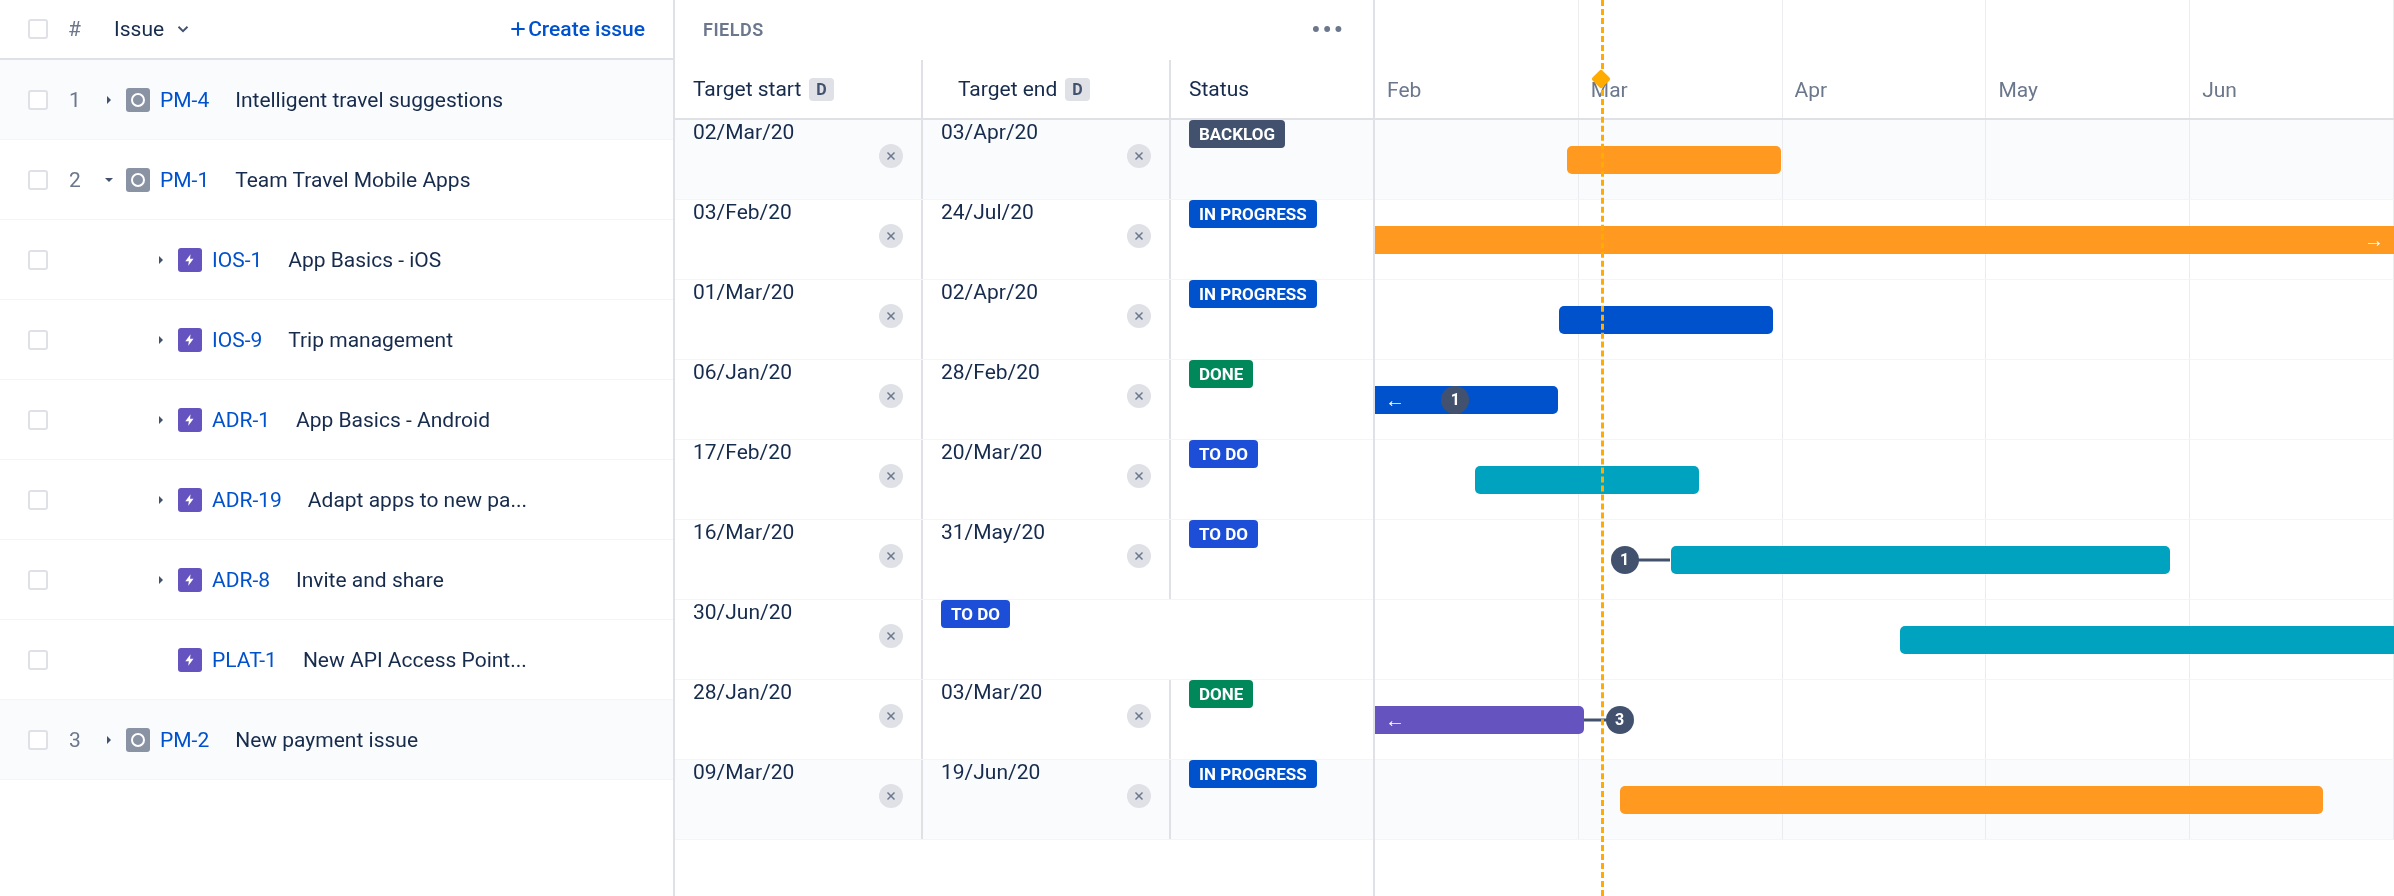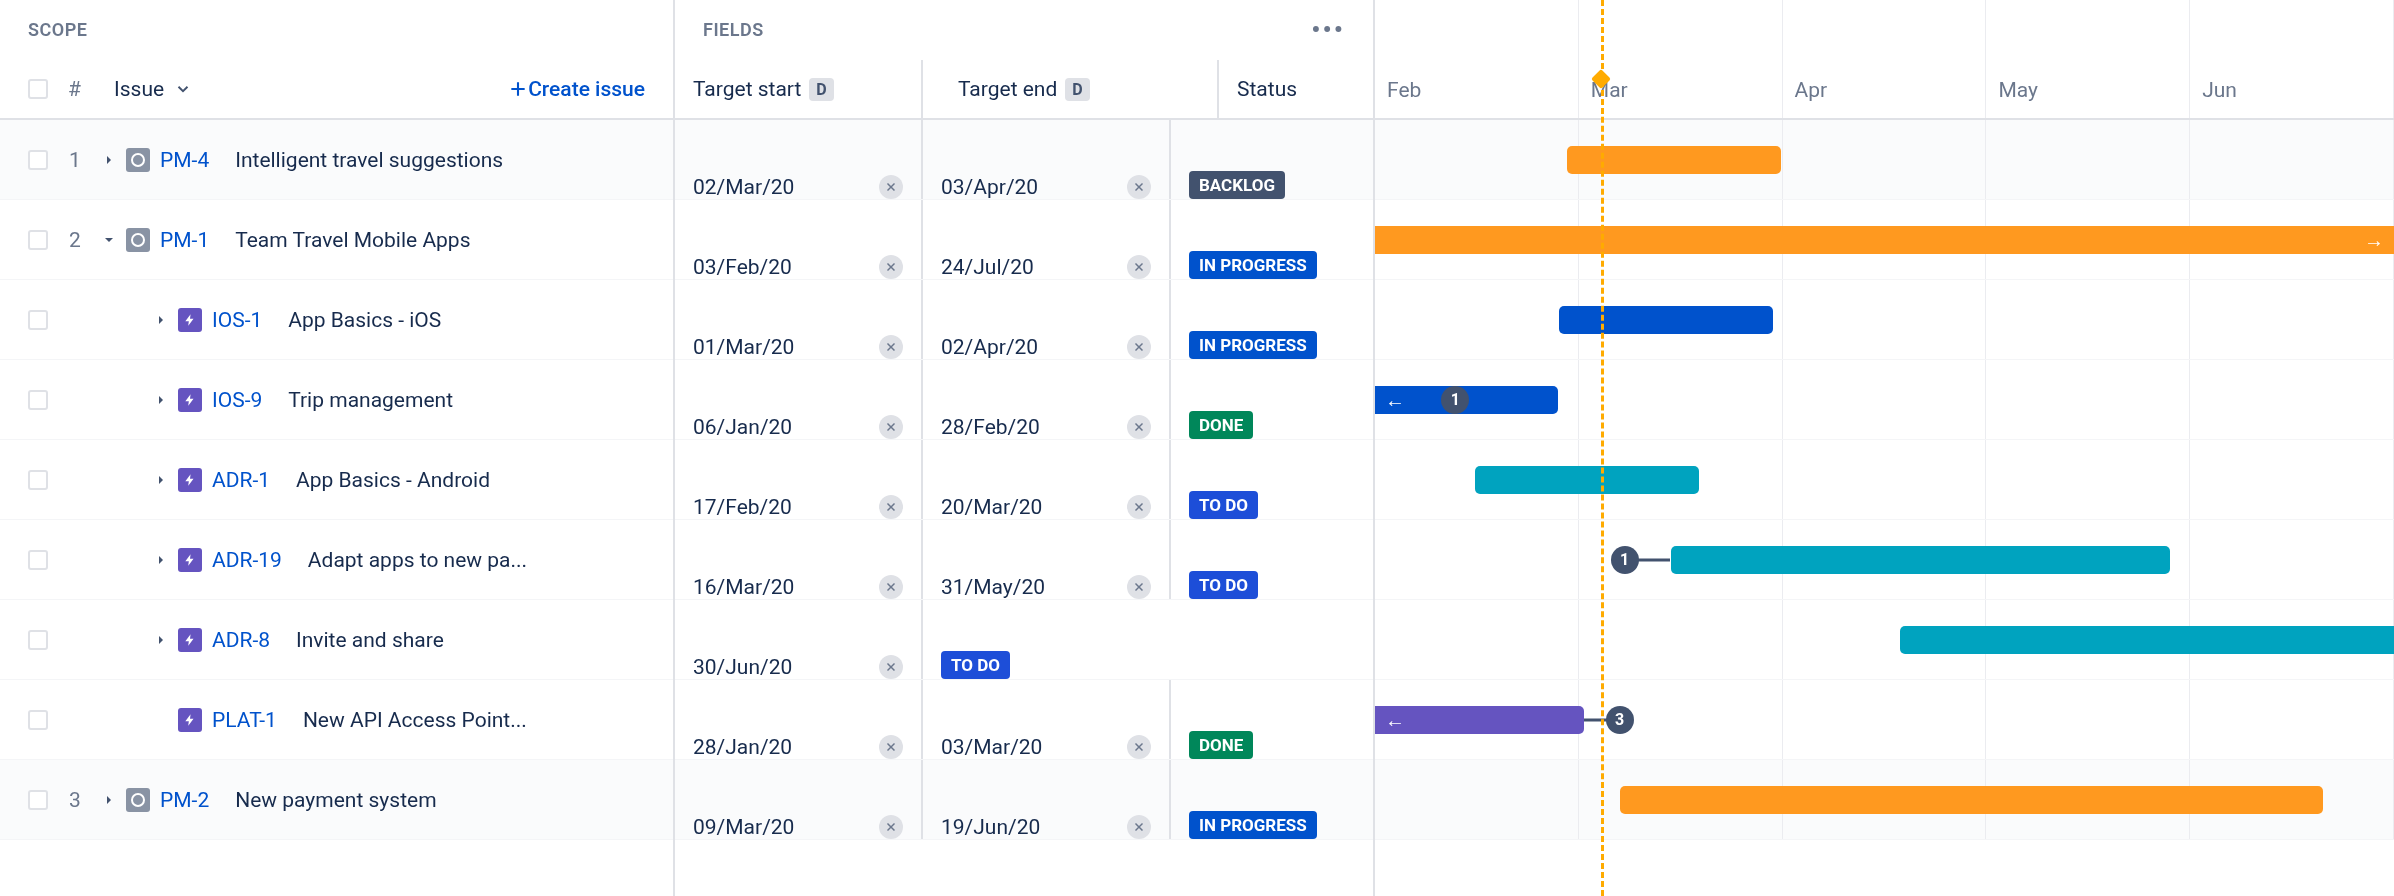--- a/index.html
+++ b/index.html
@@ -64,21 +64,21 @@
 .sh-num { width: 26px; color:#6B778C;}
 .sh-issue { margin-left: 20px; display:flex; align-items:center; gap:10px;}
 .sh-create { margin-left:auto; display:flex;align-items:center;color:#0052CC;font-weight:500;cursor:pointer;}
 .sh-create svg { width:20px; height:20px; }
 .chev { display:inline-flex; }
 .chev svg{width:18px;height:18px;}
 
 .fields-head { padding:0; }
 .fh-col { display:flex;align-items:center;padding:0 18px;height:100%;border-right:2px solid #DFE1E6;}
 .fh-col.start{width:248px;}
-.fh-col.end{width:296px;padding-left:35px;}
+.fh-col.end{width:248px;padding-left:35px;}
 .fh-col.status{border-right:none;flex:1;}
 .d-badge{background:#DFE1E6;color:#42526E;font-size:16px;font-weight:700;padding:2px 7px;border-radius:4px;margin-left:8px;}
 
 .timeline-head {
   height: 120px;
   display:flex;
   border-bottom:2px solid #DFE1E6;
   position:relative;
 }
 .timeline-head .month {
@@ -133,21 +133,21 @@
 .ikey{color:#0052CC;margin-left:10px;flex:none; white-space:nowrap;}
 .isummary{margin-left:26px;color:#172B4D;white-space:nowrap;overflow:hidden;text-overflow:ellipsis;}
 
 .indent1 .rnum{visibility:hidden;}
 .indent1 .expand{margin-left:62px;}
 .indent2 .rnum{visibility:hidden;}
 .indent2 .expand{margin-left:62px; visibility:hidden;}
 
 
 .f-cell{display:flex;align-items:center;height:100%;width:100%;}
-.fcol{display:flex;align-items:flex-end;padding:0 18px;height:100%;border-right:2px solid #DFE1E6; position:relative;}
+.fcol{display:flex;align-items:flex-start;padding:0 18px;height:100%;border-right:2px solid #DFE1E6; position:relative;flex-direction:column;}
 .fcol.start{width:248px;}
 .fcol.end{width:248px;}
 .fcol.status{border-right:none;flex:1;}
 .clear-btn{margin-left:auto;width:24px;height:24px;border-radius:50%;background:#DFE1E6;color:#6B778C;display:flex;align-items:center;justify-content:center;font-size:16px;cursor:pointer;flex:none;}
 .clear-btn svg{width:12px;height:12px;stroke:#6B778C;stroke-width:3;}
 
 .status-badge{font-size:17px;font-weight:700;padding:4px 10px;border-radius:4px;color:#fff;white-space:nowrap;}
 .status-backlog{background:#42526E;}
 .status-inprogress{background:#0052CC;}
 .status-done{background:#00875A;}
@@ -166,29 +166,20 @@
 .bar .arrow-r{position:absolute;right:10px;top:50%;transform:translateY(-50%);color:#fff;font-size:20px;}
 .dep-badge{position:absolute;top:50%;transform:translateY(-50%);width:28px;height:28px;border-radius:14px;background:#42526E;color:#fff;font-size:16px;font-weight:700;display:flex;align-items:center;justify-content:center;}
 .dep-line{position:absolute;top:50%;height:3px;background:#42526E;transform:translateY(-50%);}
 </style>
 </head>
 <body>
 
 <div class="container">
 
   <div class="scope-panel">
-    <div class="panel-header">
-      <span>Scope</span>
-      <span class="search-wrap">
-        <svg viewBox="0 0 24 24">
-            <circle cx="10" cy="10" r="7"></circle>
-            <line x1="20" y1="20" x2="15" y2="15"></line>
-          </svg>
-      </span>
-    </div>
     <div class="col-headers scope-head">
       <span class="sh-check">
           <span class="cb"></span>
         </span>
       <span class="sh-num">#</span>
       <span class="sh-issue">
         <span>Issue</span>
         <span class="chev">
             <svg viewBox="0 0 24 24">
               <path d="M6 9l6 6 6-6" fill="none" stroke="#42526E" stroke-width="2.5"></path>
@@ -339,21 +330,21 @@
           <div class="s-cell">
             <span class="cb"></span>
             <span class="rnum">3</span>
             <span class="expand">
               <svg viewBox="0 0 24 24">
                 <path d="M9 6l6 6-6 6"></path>
               </svg>
             </span>
             <span class="itype circle"></span>
             <span class="ikey">PM-2</span>
-            <span class="isummary">New payment system</span>
+            <span class="isummary">New payment issue</span>
           </div>
         </div>
       </div>
   </div>
 
   <div class="fields-panel">
     <div class="panel-header fields-h">
       <span>Fields</span>
       <span class="more-icon">•••</span>
     </div>

